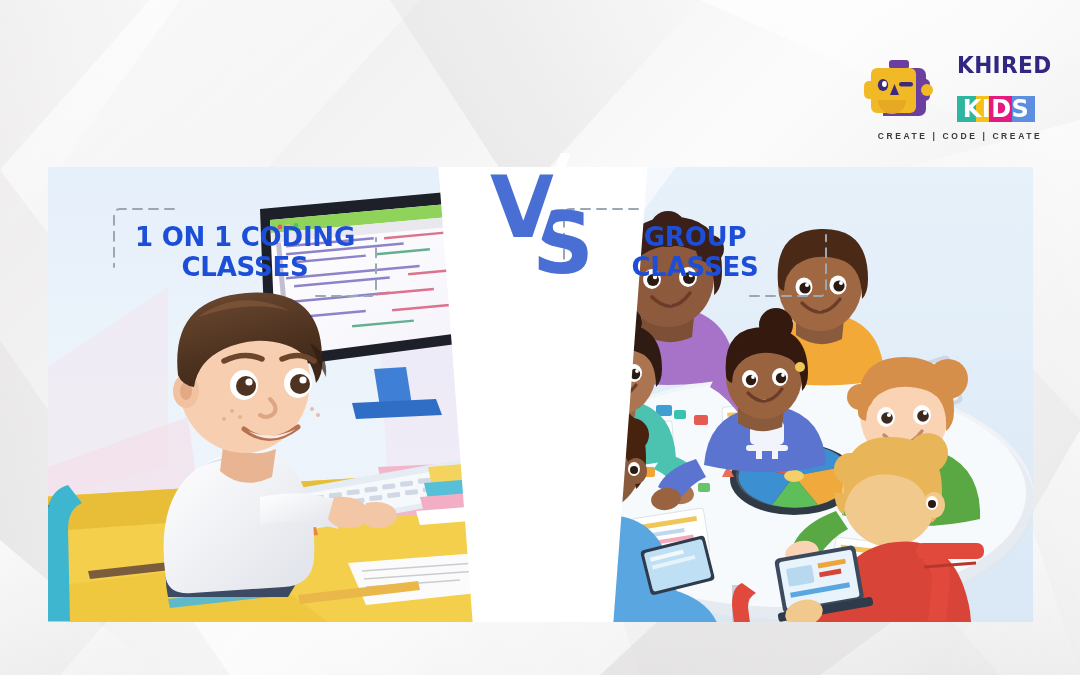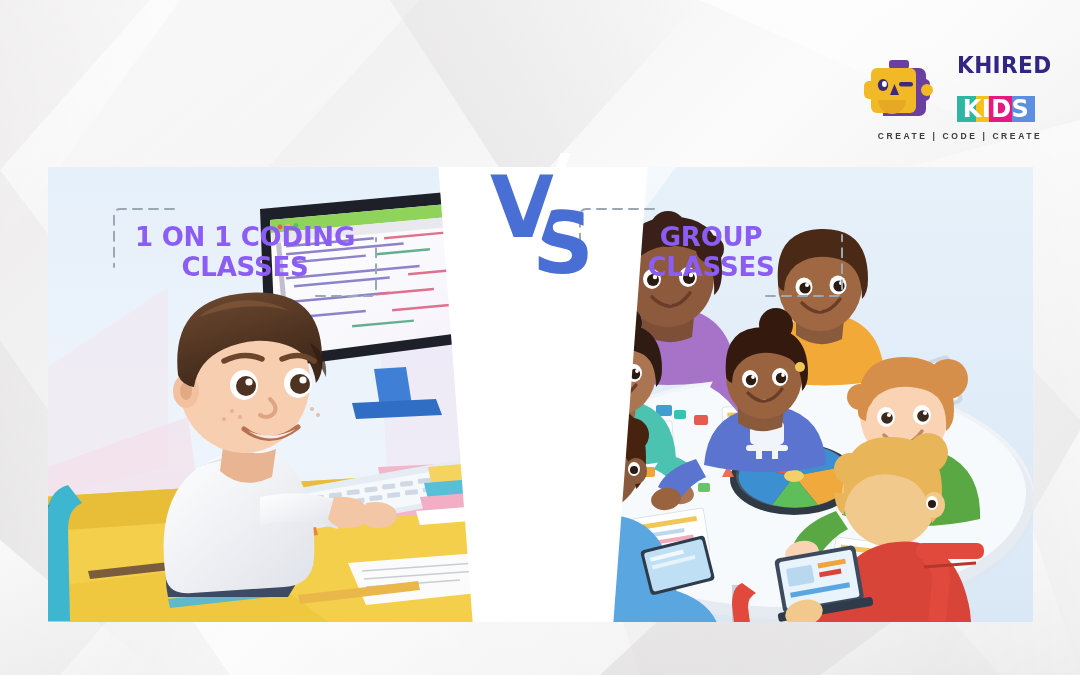--- a/index.html
+++ b/index.html
@@ -57,31 +57,31 @@
   
   #split-wedge{
     position:absolute; left:0; top:0; width:100%; height:100%;
     pointer-events:none;
   }
   #split-wedge svg{ width:100%; height:100%; display:block; }
 
   
   .title-block{ position:absolute; z-index:6; }
   #title-left{ left:62px; top:38px; width:270px; height:95px; }
-  #title-right{ left:528px; top:38px; width:270px; height:95px; }
+  #title-right{ left:512px; top:38px; width:270px; height:95px; }
 
   .dash-frame{
     position:absolute; inset:0;
   }
   .dash-frame svg{ width:100%; height:100%; display:block; }
 
   .title-text{
     position:absolute; inset:0;
     display:flex; flex-direction:column; align-items:center; justify-content:center;
-    color:#8b5cf6;
+    color:#1d4ed8;
     font-weight:bold;
     font-size:26px;
     line-height:1.12;
     letter-spacing:-.2px;
     text-align:center;
     font-family:"DejaVu Sans", sans-serif;
   }
   .title-text .l2{ margin-top:1px; }
 
   

